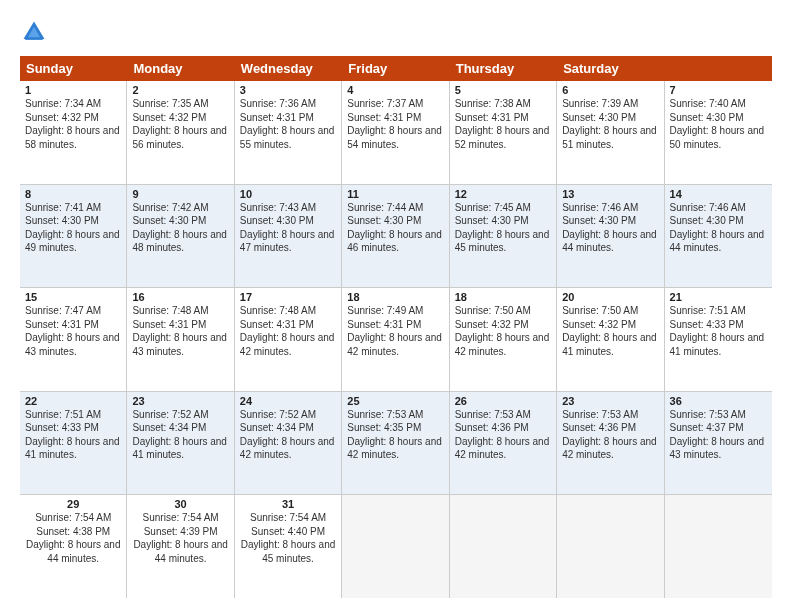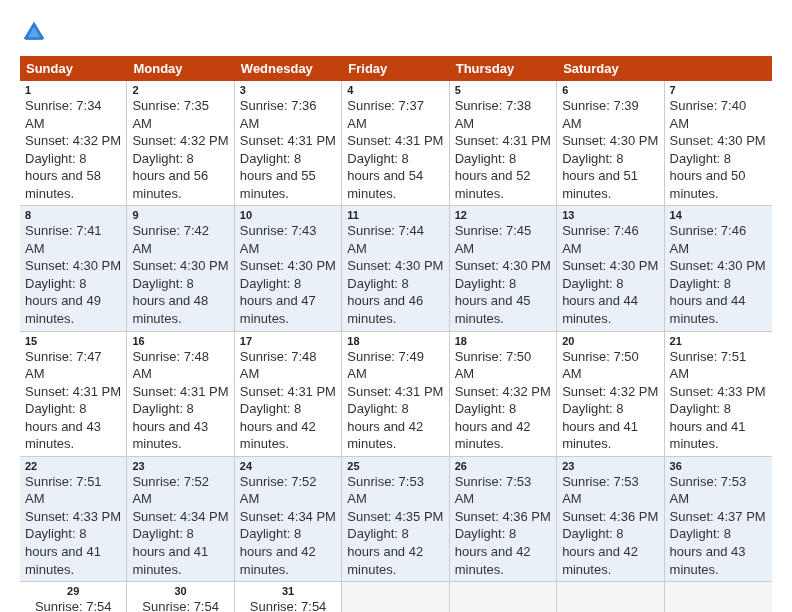--- a/index.html
+++ b/index.html
@@ -110,21 +110,21 @@
       background: #eaf0f8;
     }
     .day-num {
       font-size: 11px;
       font-weight: bold;
       color: #222;
       display: block;
       margin-bottom: 1px;
     }
     .cell-text {
-      font-size: 13px;
+      font-size: 10px;
       line-height: 1.35;
       color: #333;
     }
   </style>
 </head>
 <body>
 
 <div class="page">
   <div class="header">
     <div class="logo">

